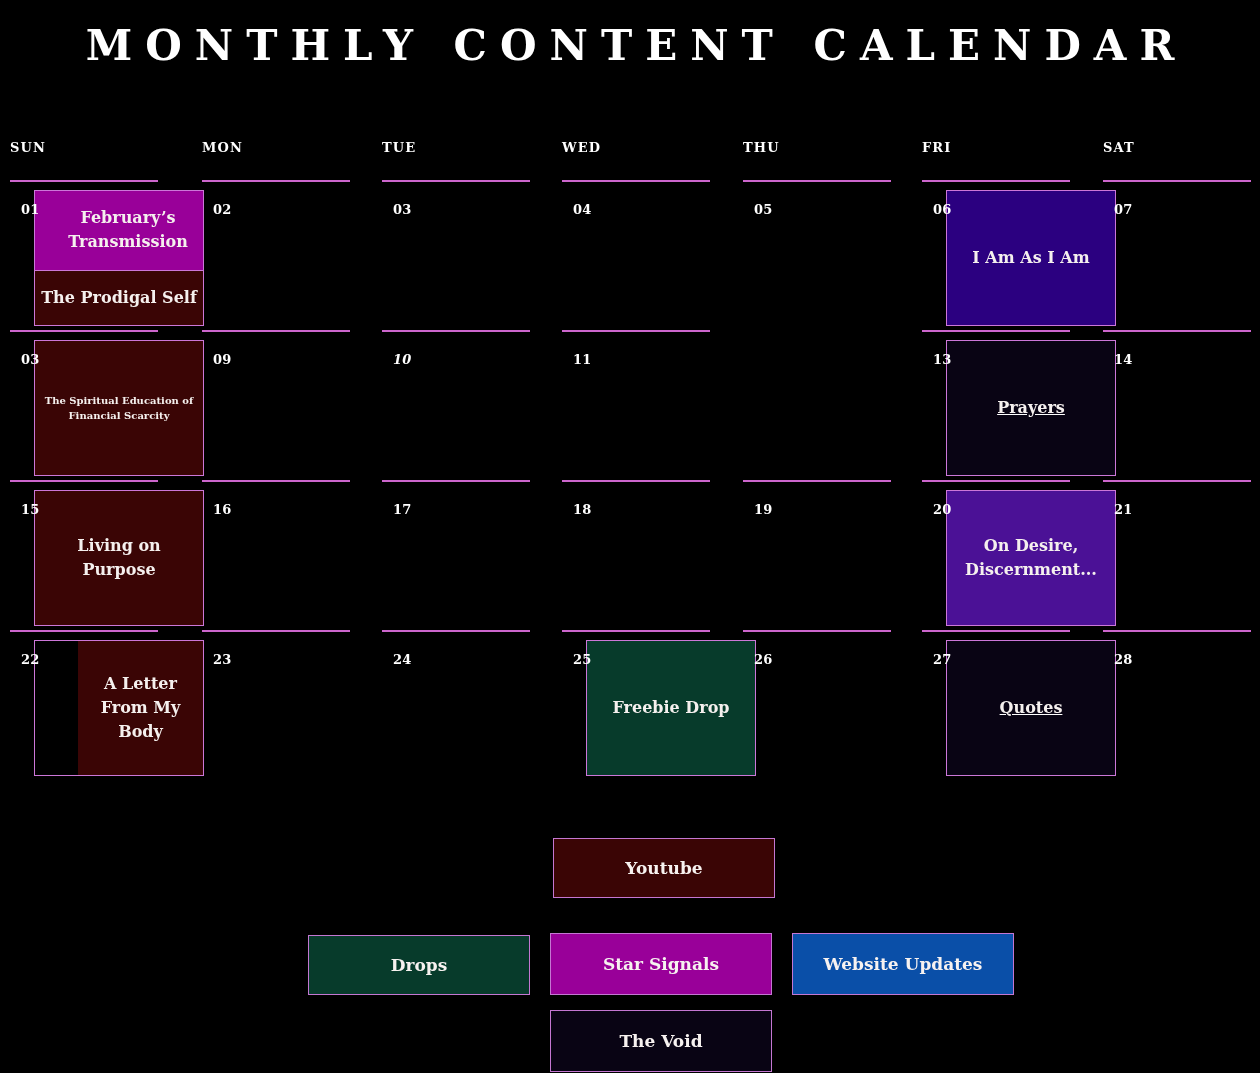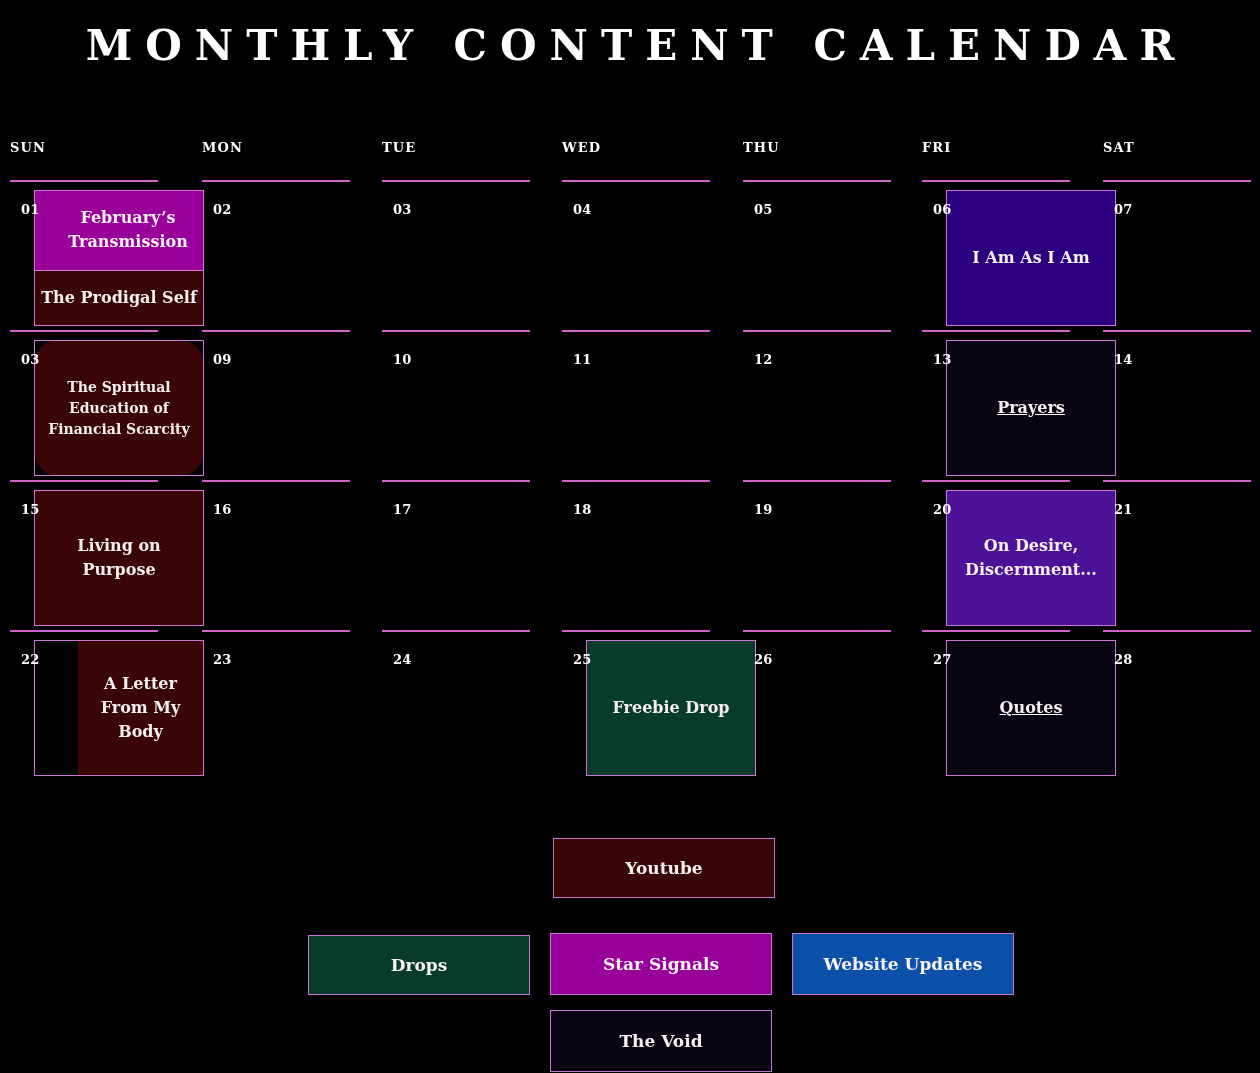--- a/index.html
+++ b/index.html
@@ -114,21 +114,21 @@
     justify-content: center;
     text-align: center;
     padding: 2px 6px;
     box-sizing: border-box;
     font-family: "DejaVu Serif", "Liberation Serif", serif;
     font-weight: bold;
     font-size: 16px;
     line-height: 1.5;
     color: #f5f0ee;
   }
-  .event.small { font-size: 14px; border-radius: 21px; }
+  .event.small { font-size: 10px; }
   .event.split { border-bottom: 1px solid #cc77d8; }
   .event.split:last-child { border-bottom: none; }
 
   .event-text { display: block; }
   .event.indent-day .event-text { padding-left: 18px; }
 
   
   .legend {
     position: absolute;
     left: 0;
@@ -216,31 +216,27 @@
             <div class="event small" style="background: rgb(58, 5, 5);">
               <span class="event-text">The Spiritual Education of Financial Scarcity</span>
             </div>
           </div>
           <div class="daynum">03</div>
         </div>
         <div class="daycell" style="left: 202px;">
           <div class="rule" style="background: rgb(204, 102, 204);"></div>
           <div class="daynum">09</div>
         </div>
-        <div class="daycell" style="left: 382px;">
+        <div class="daycell" style="left: 382px; font-style: italic;">
           <div class="rule" style="background: rgb(204, 102, 204);"></div>
           <div class="daynum">10</div>
         </div>
         <div class="daycell" style="left: 562px;">
           <div class="rule" style="background: rgb(204, 102, 204);"></div>
           <div class="daynum">11</div>
-        </div>
-        <div class="daycell" style="left: 743px;">
-          <div class="rule" style="background: rgb(204, 102, 204);"></div>
-          <div class="daynum">12</div>
         </div>
         <div class="daycell has-event" style="left: 922px;">
           <div class="rule" style="background: rgb(204, 102, 204);"></div>
           <div class="event-stack" style="border-color: rgb(204, 119, 216); text-decoration: underline;">
             <div class="event" style="background: rgb(9, 4, 20);">
               <span class="event-text">Prayers</span>
             </div>
           </div>
           <div class="daynum">13</div>
         </div>

